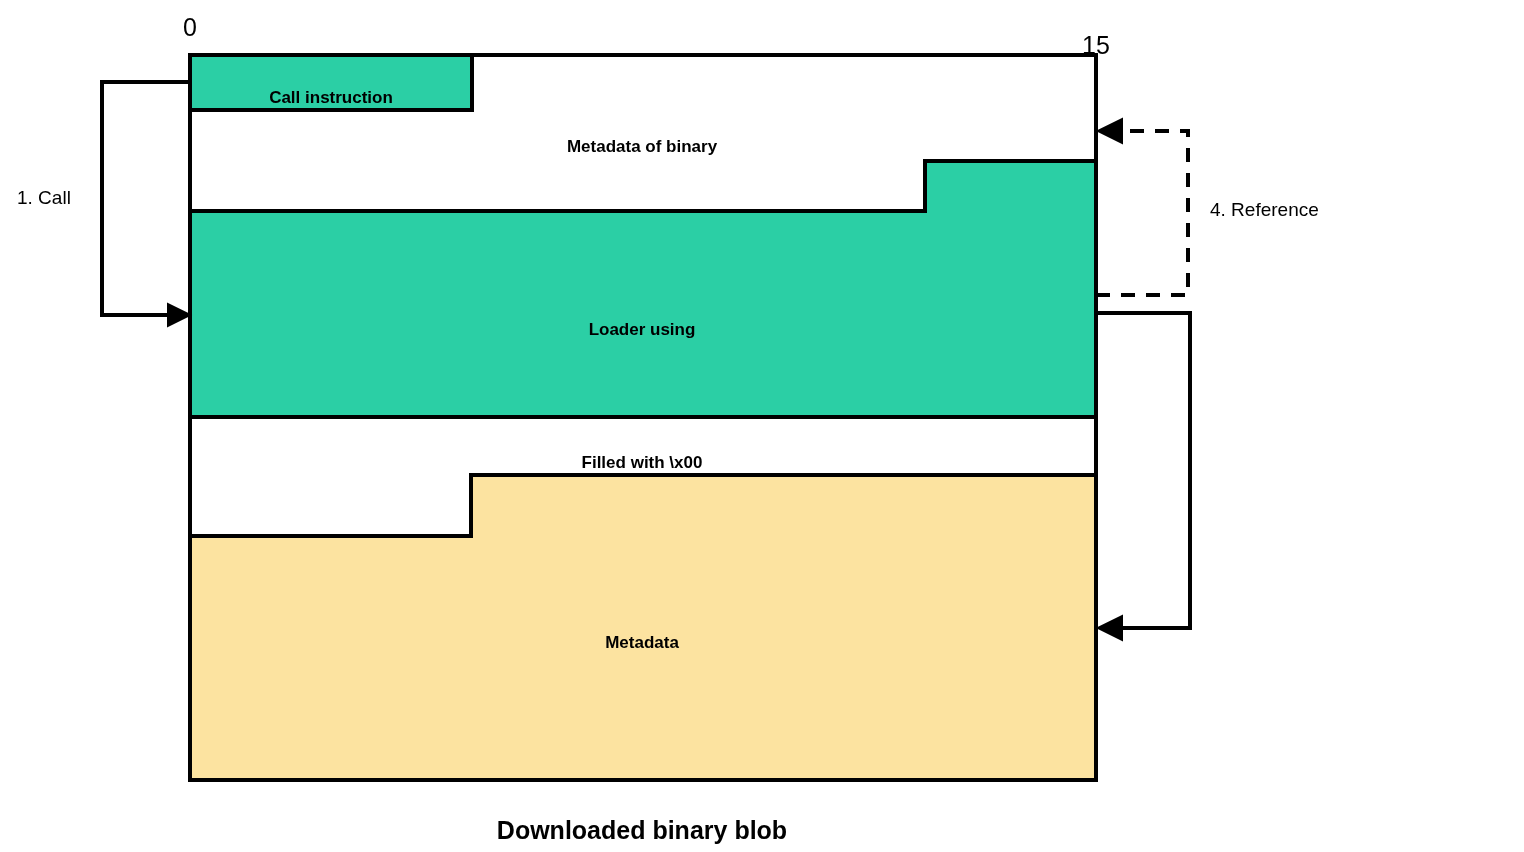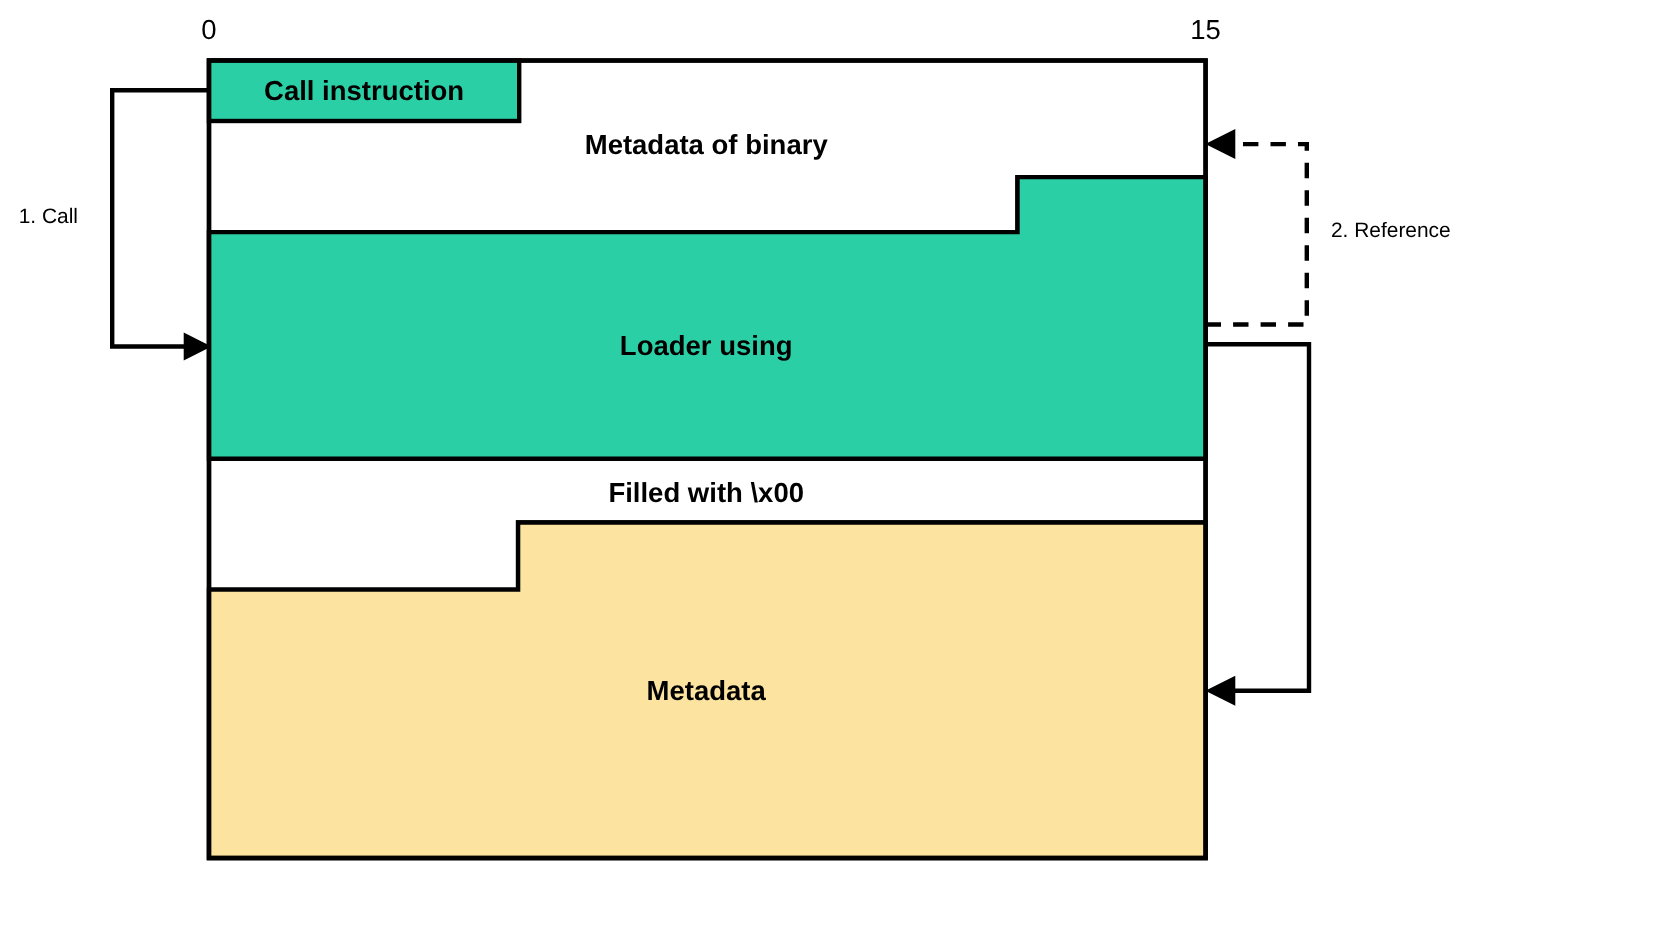--- a/index.html
+++ b/index.html
@@ -30,33 +30,34 @@
     position: absolute;
     white-space: nowrap;
     color: #000000;
     line-height: 1;
   }
   .axis-num {
     font-size: 25px;
     font-weight: normal;
   }
   .seg-label {
-    font-size: 25px;
+    font-size: 17px;
     font-weight: bold;
   }
   .step-label {
     font-size: 19px;
     font-weight: normal;
   }
   .caption {
     font-size: 25px;
     font-weight: bold;
   }
   .center-x {
     transform: translateX(-50%);
+    margin-top: 18px;
   }
 </style>
 </head>
 <body>
 
 <div id="stage">
 
   <svg class="diagram" viewBox="0 0 1524 852" xmlns="http://www.w3.org/2000/svg">
 
     <rect x="190" y="55" width="906" height="725" fill="#FFFFFF" stroke="#000000" stroke-width="4"></rect>
@@ -92,17 +93,18 @@
   <div class="lbl seg-label center-x" style="left:642px; top:120px;">Metadata of binary</div>
 
   <div class="lbl seg-label center-x" style="left:642px; top:303px;">Loader using</div>
 
   <div class="lbl seg-label center-x" style="left:642px; top:436px;">Filled with \x00</div>
 
   <div class="lbl seg-label center-x" style="left:642px; top:616px;">Metadata</div>
 
   <div class="lbl step-label" style="left:17px; top:188px;text-align:right;">1. Call</div>
 
-  <div class="lbl step-label" style="left:1210px; top:200px;">2. Reference</div>
+  <div class="lbl step-label" style="left:1210px; top:200px;">4. Reference</div>
 
 
+  <div class="lbl caption center-x" style="left:642px; top:800px;">Downloaded binary blob</div>
 
 </div>
 
 </body></html>

